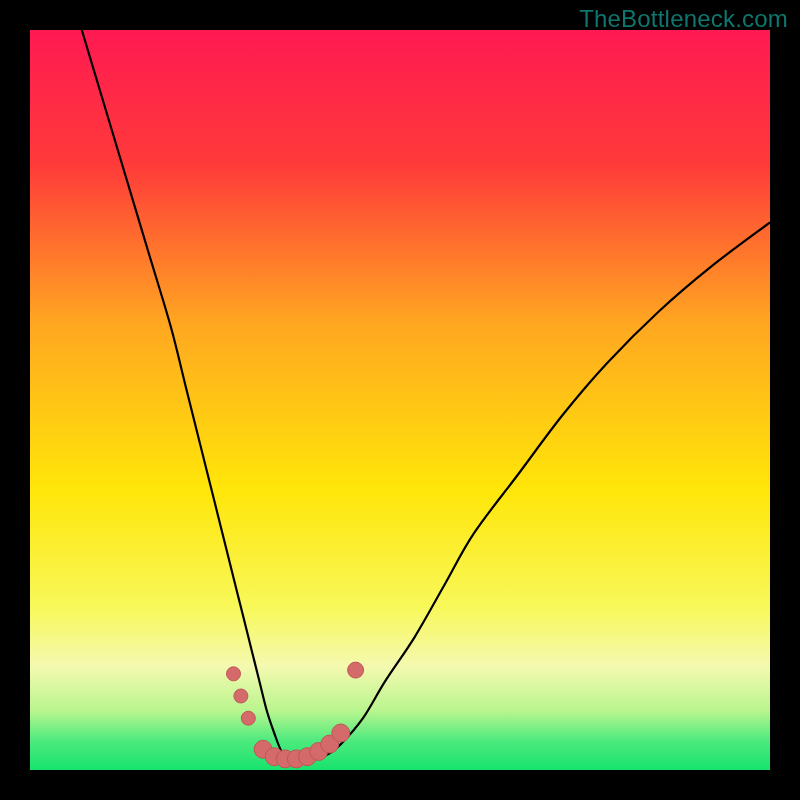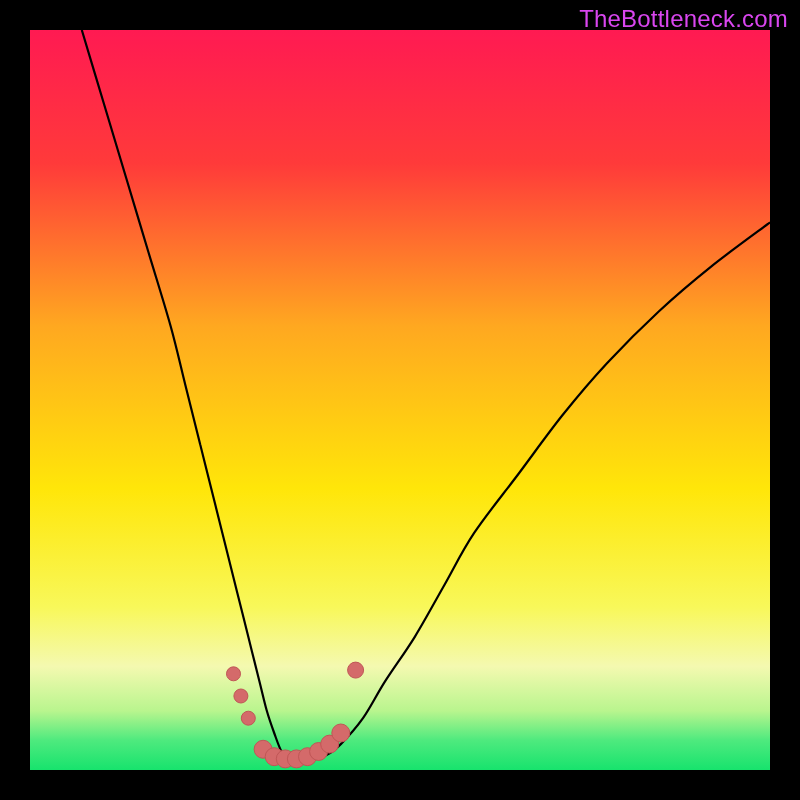--- a/index.html
+++ b/index.html
@@ -16,21 +16,21 @@
     left: 0;
     top: 0;
     width: 800px;
     height: 800px;
     background: #000;
   }
   .watermark {
     position: absolute;
     top: 5px;
     right: 12px;
-    color: #d946ef;
+    color: #0f766e;
     font-size: 24px;
     font-weight: 400;
     letter-spacing: 0.2px;
   }
   svg {
     position: absolute;
     left: 0;
     top: 0;
   }
 </style>

